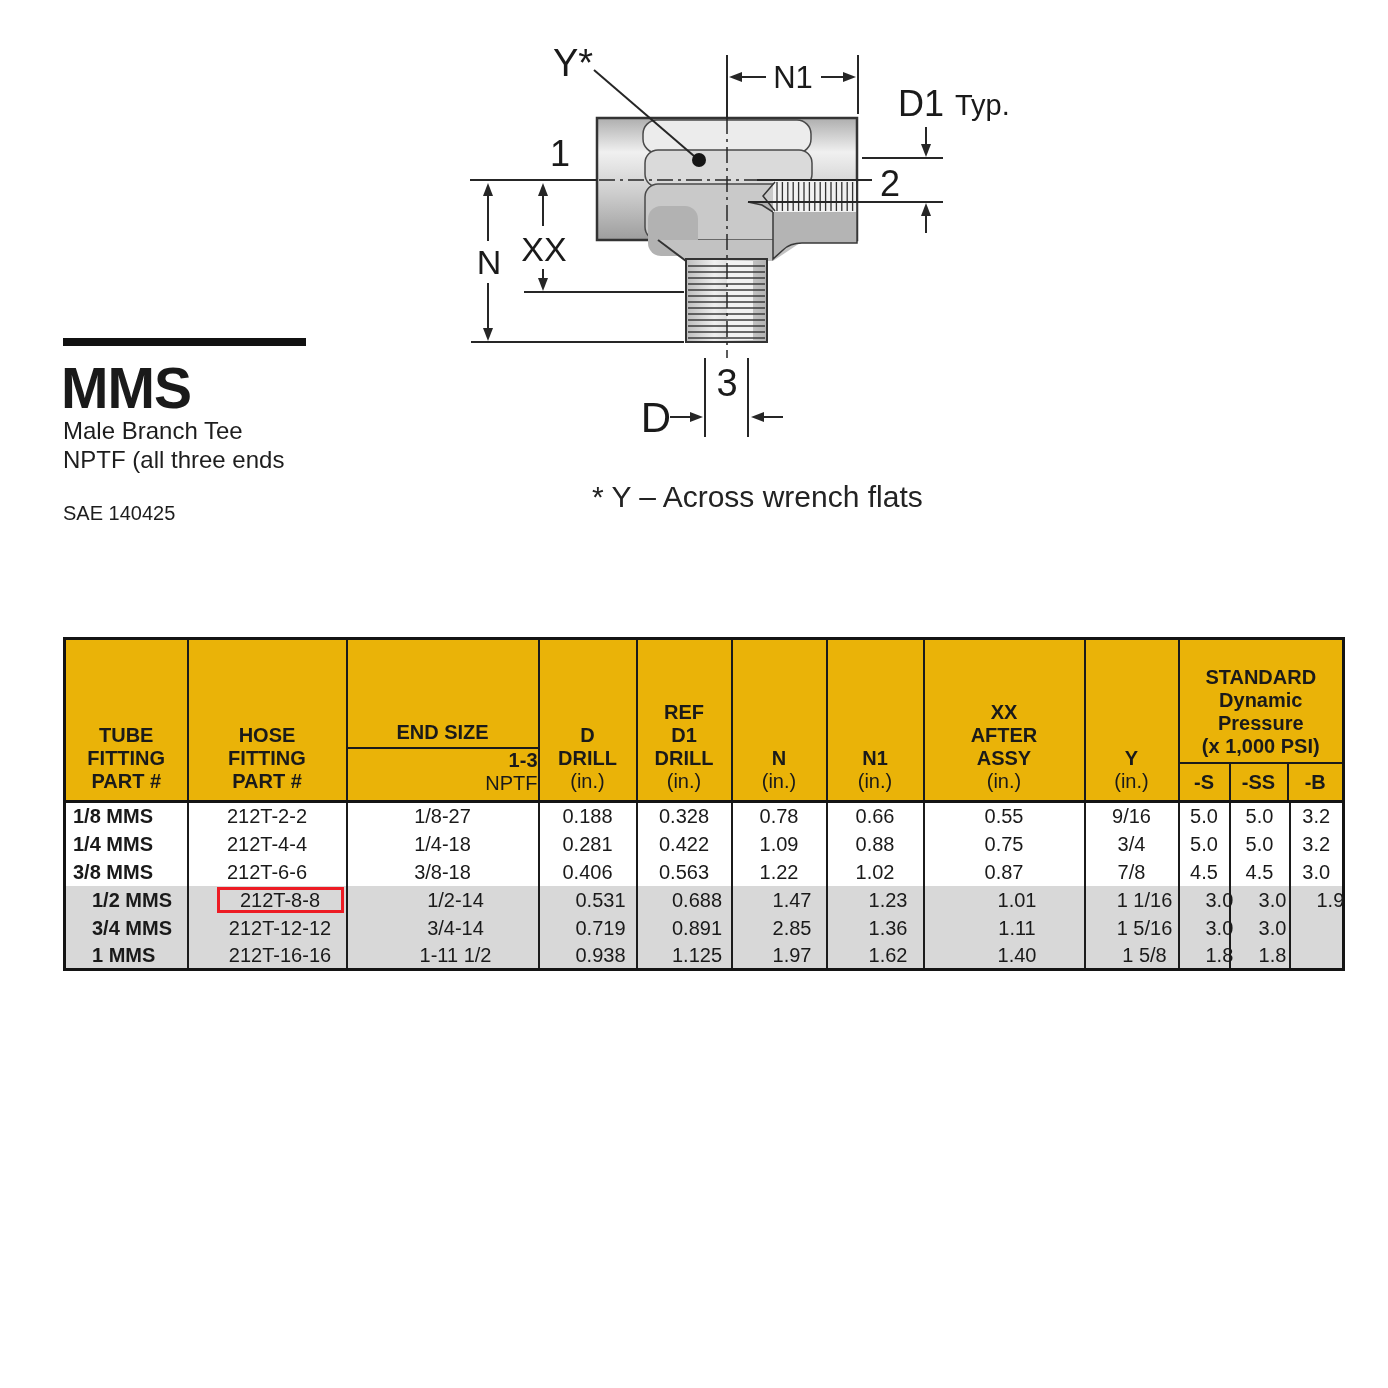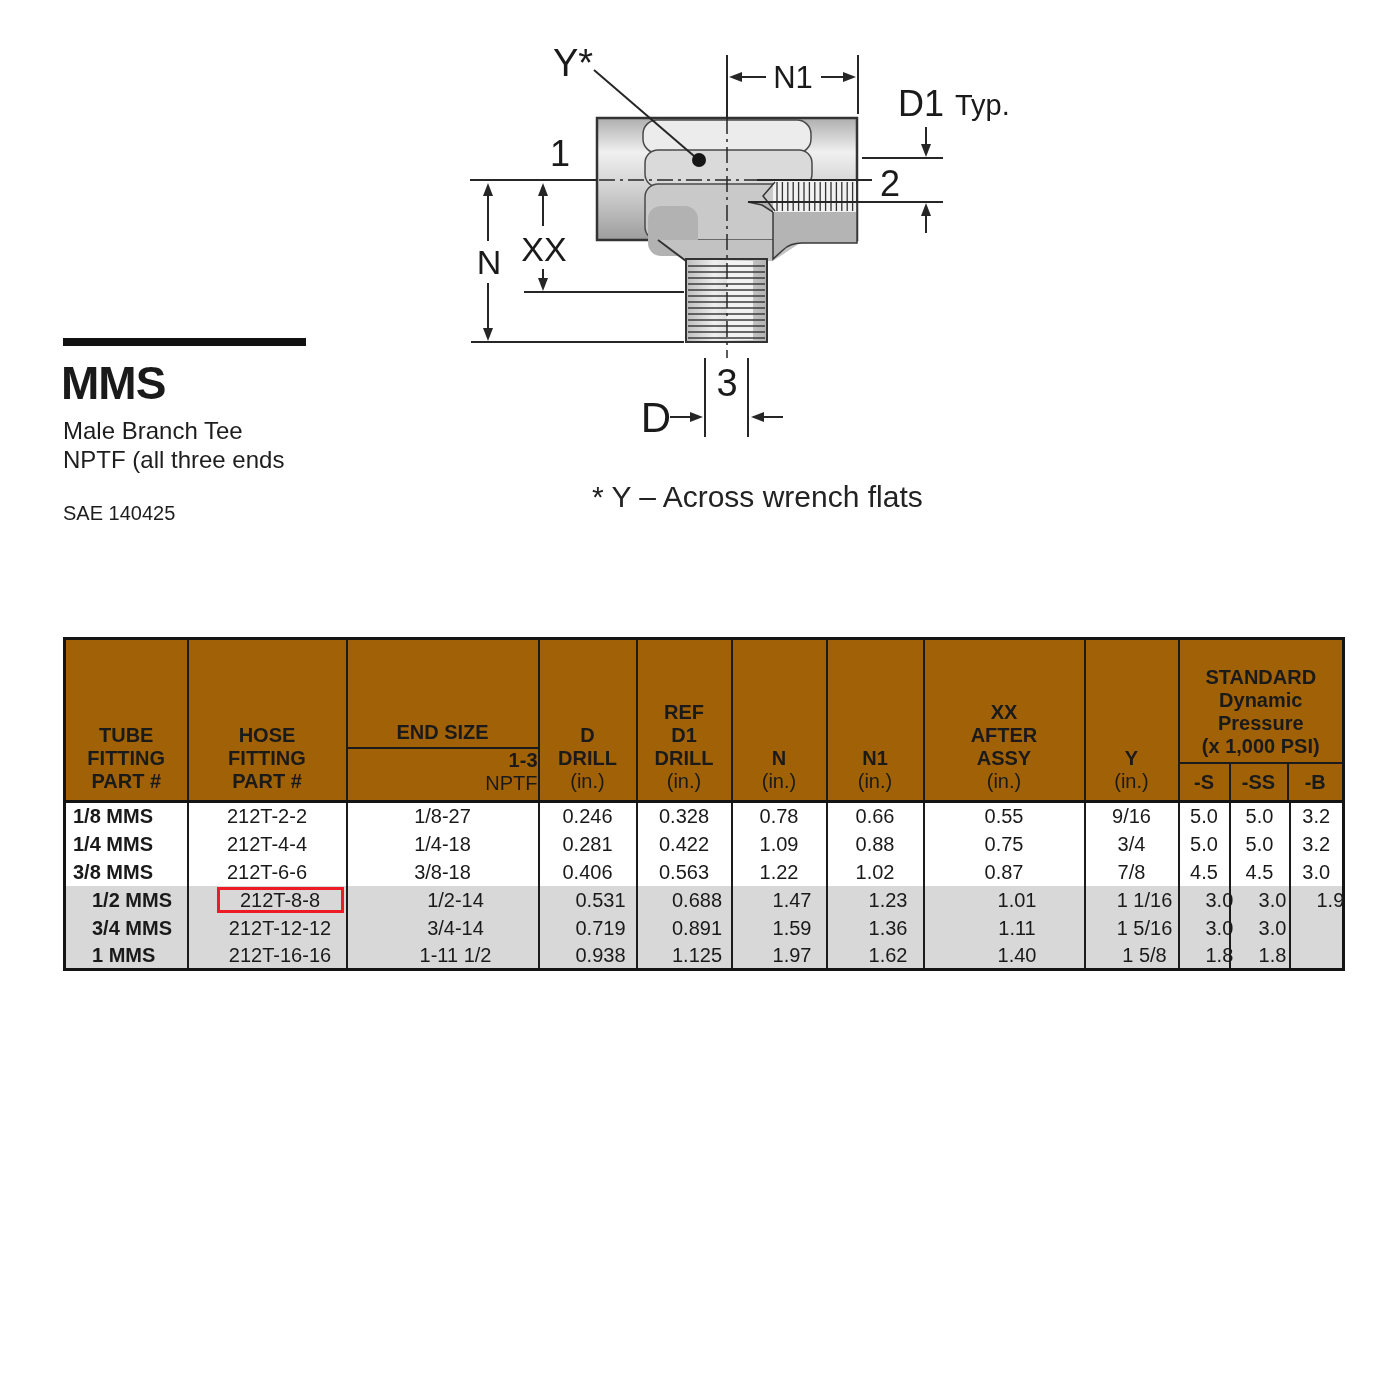--- a/index.html
+++ b/index.html
@@ -5,38 +5,38 @@
   html,body{margin:0;padding:0;}
   body{
     width:1388px;height:1388px;position:relative;background:#ffffff;
     font-family:"Liberation Sans","DejaVu Sans",sans-serif;color:#1a1a1a;
     overflow:hidden;
   }
   *{box-sizing:border-box;}
 
   
   .rule{position:absolute;left:63px;top:338px;width:243px;height:8px;background:#111;}
-  .series-title{position:absolute;left:61px;top:360px;font-size:46px;font-weight:bold;
+  .series-title{position:absolute;left:61px;top:360px;font-size:57px;font-weight:bold;
     letter-spacing:-1px;line-height:1;}
   .subtitle1{position:absolute;left:63px;top:417px;font-size:24px;line-height:1.15;color:#1d1d1d;}
   .subtitle2{position:absolute;left:63px;top:446px;font-size:24px;line-height:1.15;color:#1d1d1d;
     width:248px;white-space:nowrap;overflow:hidden;}
   .sae-ref{position:absolute;left:63px;top:502px;font-size:20px;color:#1d1d1d;}
 
   
   .diagram-svg{position:absolute;left:440px;top:20px;width:620px;height:450px;}
   .diagram-caption{position:absolute;left:592px;top:480px;font-size:30px;color:#232323;}
 
   .dimtext{font-family:"Liberation Sans","DejaVu Sans",sans-serif;fill:#1a1a1a;}
 
   
   .spec-table{position:absolute;left:63px;top:637px;border-collapse:collapse;
     table-layout:fixed;width:1279px;}
   .spec-table th,.spec-table td{border:2px solid #1b1b1b;padding:0;}
-  .spec-table thead th{background:#a16207;height:163px;vertical-align:bottom;
+  .spec-table thead th{background:#eab308;height:163px;vertical-align:bottom;
     font-size:20px;font-weight:bold;line-height:23px;border-bottom:3px solid #141414;}
   .spec-table{border:3px solid #141414;}
   .hwrap{display:flex;flex-direction:column;justify-content:flex-end;height:160px;
     align-items:center;padding-bottom:7px;}
   .hline{white-space:pre-line;text-align:center;}
   .hreg{font-weight:normal;}
   
   .split{display:flex;flex-direction:column;height:160px;}
   .split .top{height:100px;display:flex;align-items:flex-end;justify-content:center;
     border-bottom:2px solid #1b1b1b;padding-bottom:3px;margin-top:11px;}
@@ -279,21 +279,21 @@
         <td class="c0">
           <span class="cell">1/8 MMS</span>
         </td>
         <td>
           <span class="cell">212T-2-2</span>
         </td>
         <td>
           <span class="cell">1/8-27</span>
         </td>
         <td>
-          <span class="cell">0.246</span>
+          <span class="cell">0.188</span>
         </td>
         <td>
           <span class="cell">0.328</span>
         </td>
         <td>
           <span class="cell">0.78</span>
         </td>
         <td>
           <span class="cell">0.66</span>
         </td>
@@ -437,21 +437,21 @@
         <td>
           <span class="cell">3/4-14</span>
         </td>
         <td>
           <span class="cell">0.719</span>
         </td>
         <td>
           <span class="cell">0.891</span>
         </td>
         <td>
-          <span class="cell">1.59</span>
+          <span class="cell">2.85</span>
         </td>
         <td>
           <span class="cell">1.36</span>
         </td>
         <td>
           <span class="cell">1.11</span>
         </td>
         <td>
           <span class="cell">1 5/16</span>
         </td>

